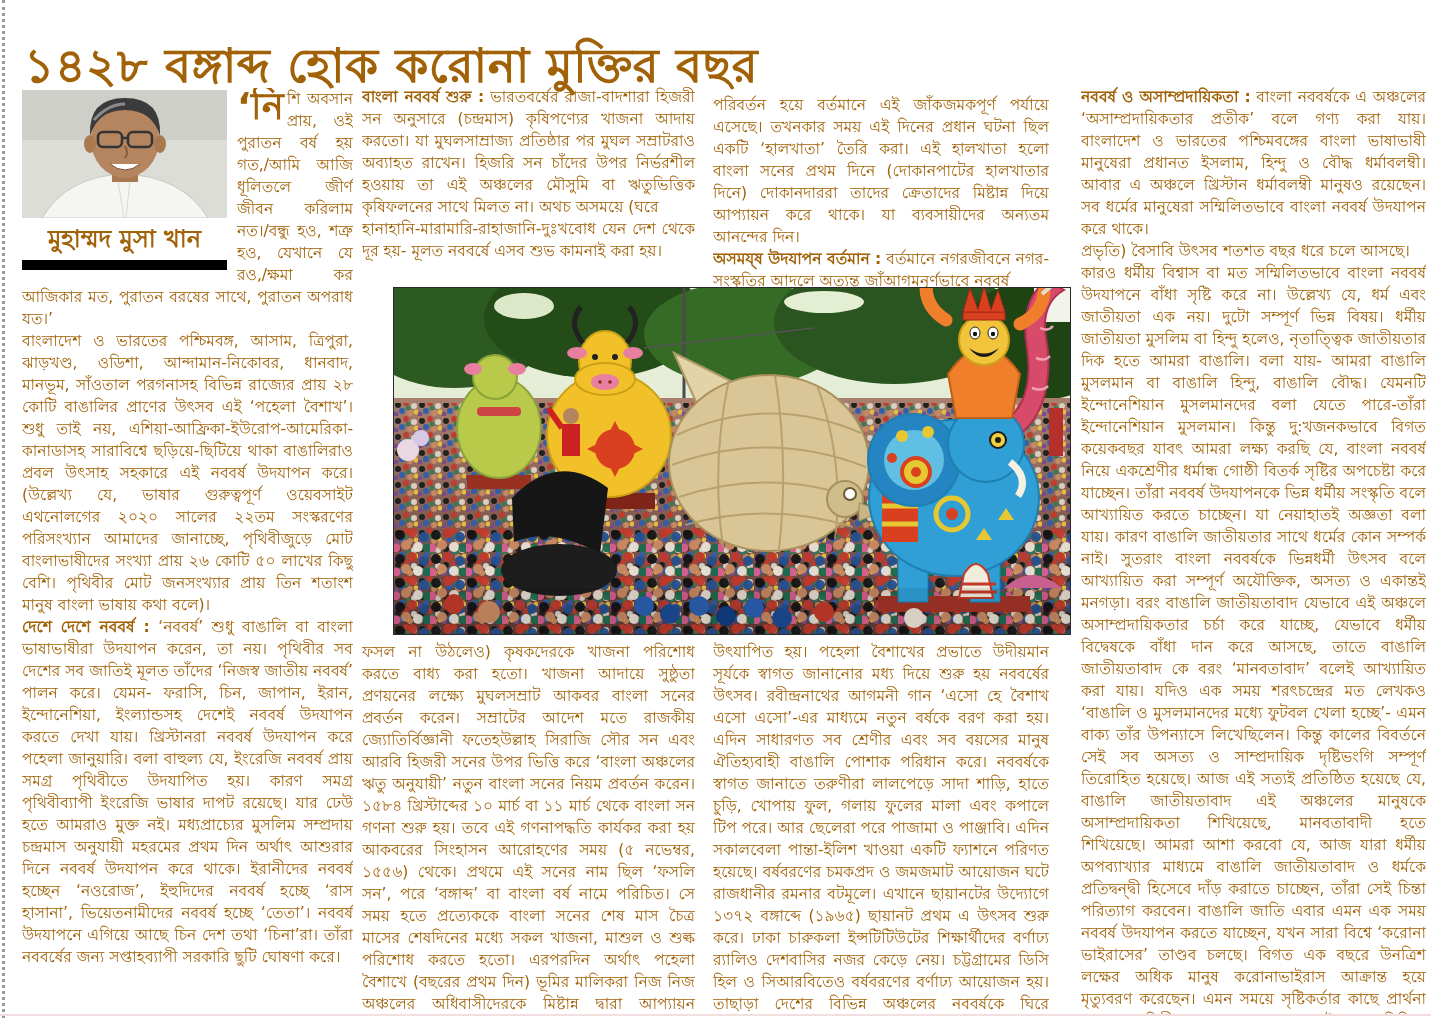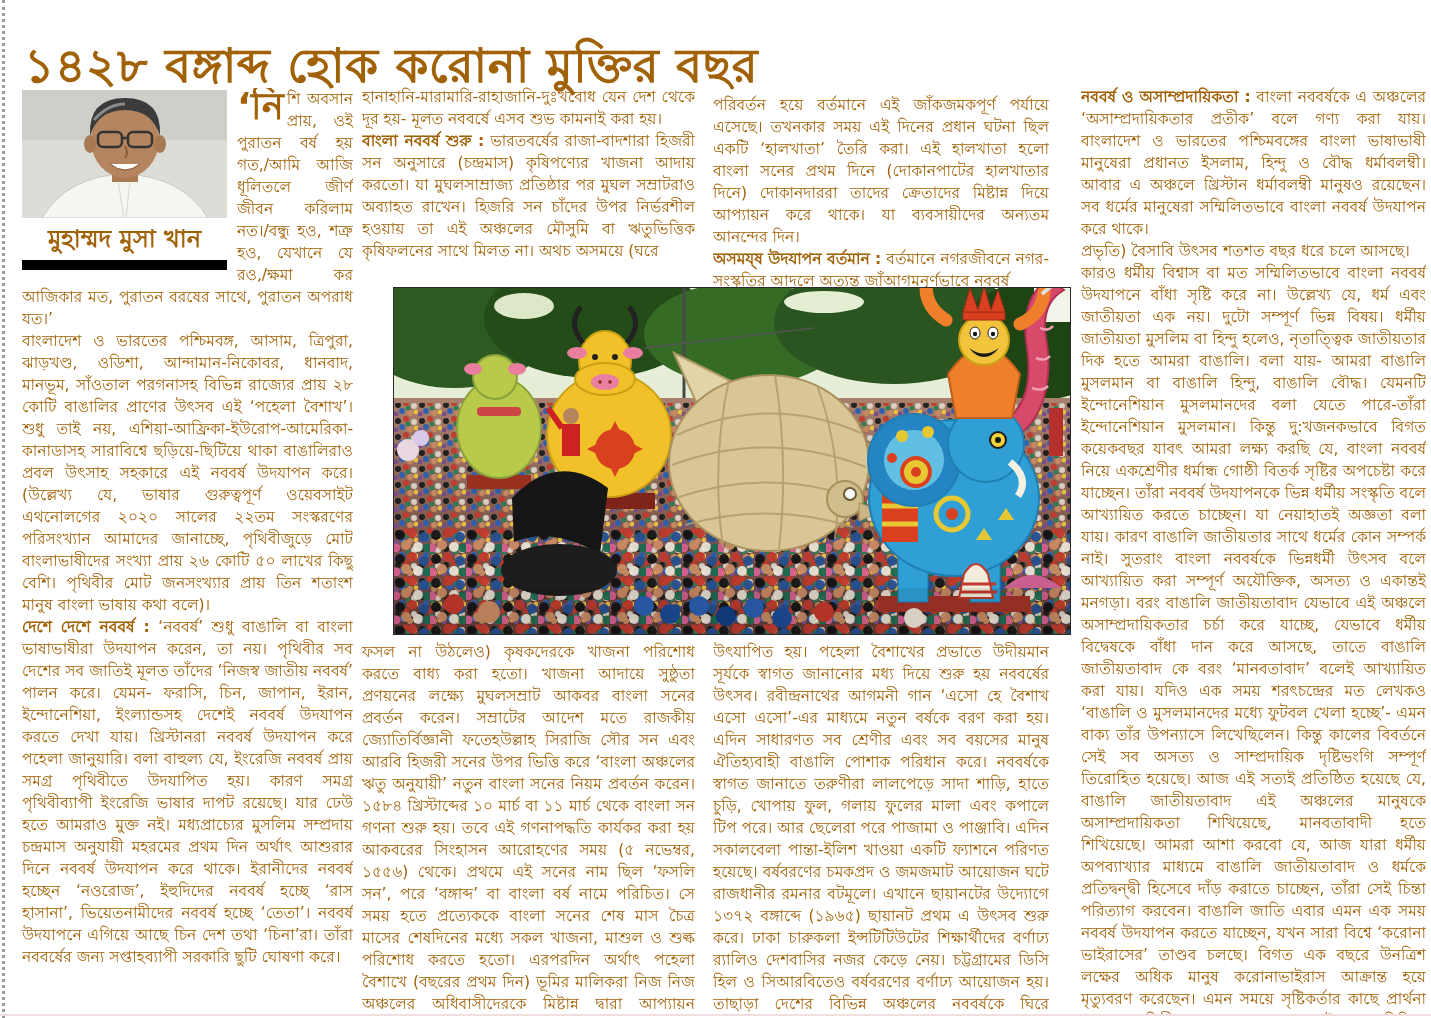--- a/index.html
+++ b/index.html
@@ -67,22 +67,22 @@
       <div class="author-name">মুহাম্মদ মুসা খান</div>
       <div class="author-bar"></div>
     </div>
     <p><span class="dropcap">‘নি</span><span>শি অবসান প্রায়, ওই পুরাতন বর্ষ হয় গত,/আমি আজি ধূলিতলে জীর্ণ জীবন করিলাম নত।/বন্ধু হও, শত্রু হও, যেখানে যে রও,/ক্ষমা কর আজিকার মত, পুরাতন বরষের সাথে, পুরাতন অপরাধ যত।’</span></p>
     <p>বাংলাদেশ ও ভারতের পশ্চিমবঙ্গ, আসাম, ত্রিপুরা, ঝাড়খণ্ড, ওডিশা, আন্দামান-নিকোবর, ধানবাদ, মানভূম, সাঁওতাল পরগনাসহ বিভিন্ন রাজ্যের প্রায় ২৮ কোটি বাঙালির প্রাণের উৎসব এই ‘পহেলা বৈশাখ’। শুধু তাই নয়, এশিয়া-আফ্রিকা-ইউরোপ-আমেরিকা-কানাডাসহ সারাবিশ্বে ছড়িয়ে-ছিটিয়ে থাকা বাঙালিরাও প্রবল উৎসাহ সহকারে এই নববর্ষ উদযাপন করে। (উল্লেখ্য যে, ভাষার গুরুত্বপূর্ণ ওয়েবসাইট এথনোলগের ২০২০ সালের ২২তম সংস্করণের পরিসংখ্যান আমাদের জানাচ্ছে, পৃথিবীজুড়ে মোট বাংলাভাষীদের সংখ্যা প্রায় ২৬ কোটি ৫০ লাখের কিছু বেশি। পৃথিবীর মোট জনসংখ্যার প্রায় তিন শতাংশ মানুষ বাংলা ভাষায় কথা বলে)।</p>
     <p><span class="sec-label">দেশে দেশে নববর্ষ :</span><span> ‘নববর্ষ’ শুধু বাঙালি বা বাংলা ভাষাভাষীরা উদযাপন করেন, তা নয়। পৃথিবীর সব দেশের সব জাতিই মূলত তাঁদের ‘নিজস্ব জাতীয় নববর্ষ’ পালন করে। যেমন- ফরাসি, চিন, জাপান, ইরান, ইন্দোনেশিয়া, ইংল্যান্ডসহ দেশেই নববর্ষ উদযাপন করতে দেখা যায়। খ্রিস্টানরা নববর্ষ উদযাপন করে পহেলা জানুয়ারি। বলা বাহুল্য যে, ইংরেজি নববর্ষ প্রায় সমগ্র পৃথিবীতে উদযাপিত হয়। কারণ সমগ্র পৃথিবীব্যাপী ইংরেজি ভাষার দাপট রয়েছে। যার ঢেউ হতে আমরাও মুক্ত নই। মধ্যপ্রাচ্যের মুসলিম সম্প্রদায় চন্দ্রমাস অনুযায়ী মহরমের প্রথম দিন অর্থাৎ আশুরার দিনে নববর্ষ উদযাপন করে থাকে। ইরানীদের নববর্ষ হচ্ছেন ‘নওরোজ’, ইহুদিদের নববর্ষ হচ্ছে ‘রাস হাসানা’, ভিয়েতনামীদের নববর্ষ হচ্ছে ‘তেতা’। নববর্ষ উদযাপনে এগিয়ে আছে চিন দেশ তথা ‘চিনা’রা। তাঁরা নববর্ষের জন্য সপ্তাহব্যাপী সরকারি ছুটি ঘোষণা করে।</span></p>
 
   </div>
 
   <div class="col" id="colBtop">
+    <p><span class="sec-label">বাংলা নববর্ষ শুরু :</span><span> ভারতবর্ষের রাজা-বাদশারা হিজরী সন অনুসারে (চন্দ্রমাস) কৃষিপণ্যের খাজনা আদায় করতো। যা মুঘলসাম্রাজ্য প্রতিষ্ঠার পর মুঘল সম্রাটরাও অব্যাহত রাখেন। হিজরি সন চাঁদের উপর নির্ভরশীল হওয়ায় তা এই অঞ্চলের মৌসুমি বা ঋতুভিত্তিক কৃষিফলনের সাথে মিলত না। অথচ অসময়ে (ঘরে</span></p>
     <p>হানাহানি-মারামারি-রাহাজানি-দুঃখবোধ যেন দেশ থেকে দূর হয়- মূলত নববর্ষে এসব শুভ কামনাই করা হয়।</p>
-    <p><span class="sec-label">বাংলা নববর্ষ শুরু :</span><span> ভারতবর্ষের রাজা-বাদশারা হিজরী সন অনুসারে (চন্দ্রমাস) কৃষিপণ্যের খাজনা আদায় করতো। যা মুঘলসাম্রাজ্য প্রতিষ্ঠার পর মুঘল সম্রাটরাও অব্যাহত রাখেন। হিজরি সন চাঁদের উপর নির্ভরশীল হওয়ায় তা এই অঞ্চলের মৌসুমি বা ঋতুভিত্তিক কৃষিফলনের সাথে মিলত না। অথচ অসময়ে (ঘরে</span></p>
   </div>
 
   <div class="col" id="colCtop">
     <p>পরিবর্তন হয়ে বর্তমানে এই জাঁকজমকপূর্ণ পর্যায়ে এসেছে। তখনকার সময় এই দিনের প্রধান ঘটনা ছিল একটি ‘হালখাতা’ তৈরি করা। এই হালখাতা হলো বাংলা সনের প্রথম দিনে (দোকানপাটের হালখাতার দিনে) দোকানদাররা তাদের ক্রেতাদের মিষ্টান্ন দিয়ে আপ্যায়ন করে থাকে। যা ব্যবসায়ীদের অন্যতম আনন্দের দিন।</p>
     <p><span class="sec-label">অসময্ষ উদযাপন বর্তমান :</span><span> বর্তমানে নগরজীবনে নগর-সংস্কৃতির আদলে অত্যন্ত জাঁআগমনূর্ণভাবে নববর্ষ</span></p>
   </div>
 
   <div class="photo-frame">
     <svg viewBox="0 0 676 346" width="676" height="346" aria-hidden="true">
       <defs>

